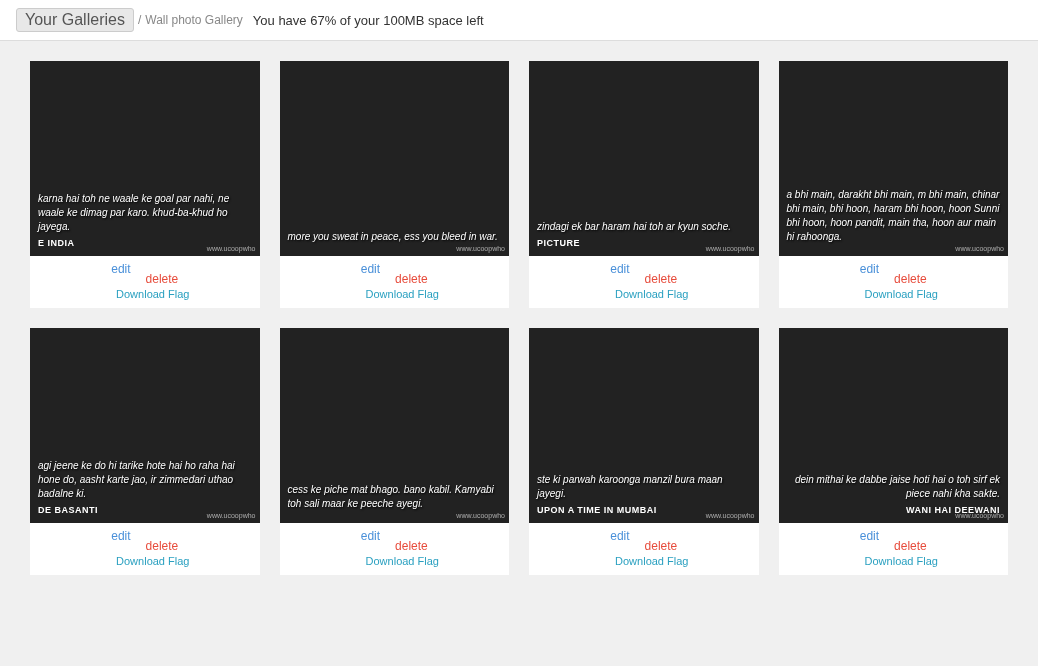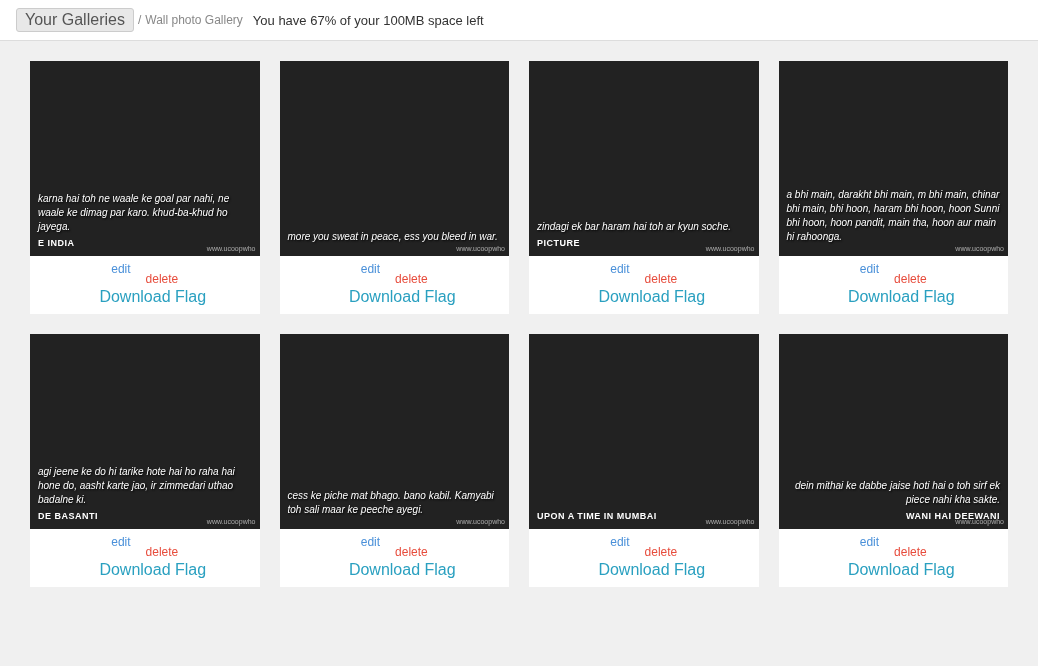--- a/index.html
+++ b/index.html
@@ -114,21 +114,21 @@
       gap: 15px;
     }
     .action-links a {
       font-size: 12px;
       text-decoration: none;
     }
     .edit-link { color: #4a90d9; }
     .delete-link { color: #e74c3c; margin-top: 10px; }
     .download-flag {
       color: #2aa0c0;
-      font-size: 16px;
+      font-size: 11px;
       text-decoration: none;
       cursor: pointer;
       margin-left: 16px;
     }
 
     
     .bg-1 { background: linear-gradient(135deg, #5a4a3a 0%, #2a1a0a 40%, #8a6a4a 70%, #3a2a1a 100%); }
     .bg-2 { background: linear-gradient(135deg, #2a3a2a 0%, #1a2a1a 40%, #4a5a3a 70%, #2a3a2a 100%); }
     .bg-3 { background: linear-gradient(135deg, #3a2a1a 0%, #5a3a2a 40%, #7a5a3a 70%, #4a3a2a 100%); }
     .bg-4 { background: linear-gradient(135deg, #1a1a2a 0%, #2a2a3a 40%, #1a1a1a 70%, #0a0a1a 100%); }
@@ -256,20 +256,21 @@
         <a href="#" class="edit-link">edit</a>
         <a href="#" class="delete-link">delete</a>
       </div>
       <a href="#" class="download-flag">Download Flag</a>
     </div>
   </div>
       <div class="gallery-item">
     <div class="thumb bg-7">
       <div class="thumb-inner">
         <div class="quote-overlay">
+          <div class="quote-text">ste ki parwah karoonga manzil bura maan jayegi.</div>
           <div class="movie-label">UPON A TIME IN MUMBAI</div>
         </div>
         <div class="watermark">www.ucoopwho</div>
       </div>
     </div>
     <div class="item-actions">
       <div class="action-links">
         <a href="#" class="edit-link">edit</a>
         <a href="#" class="delete-link">delete</a>
       </div>

